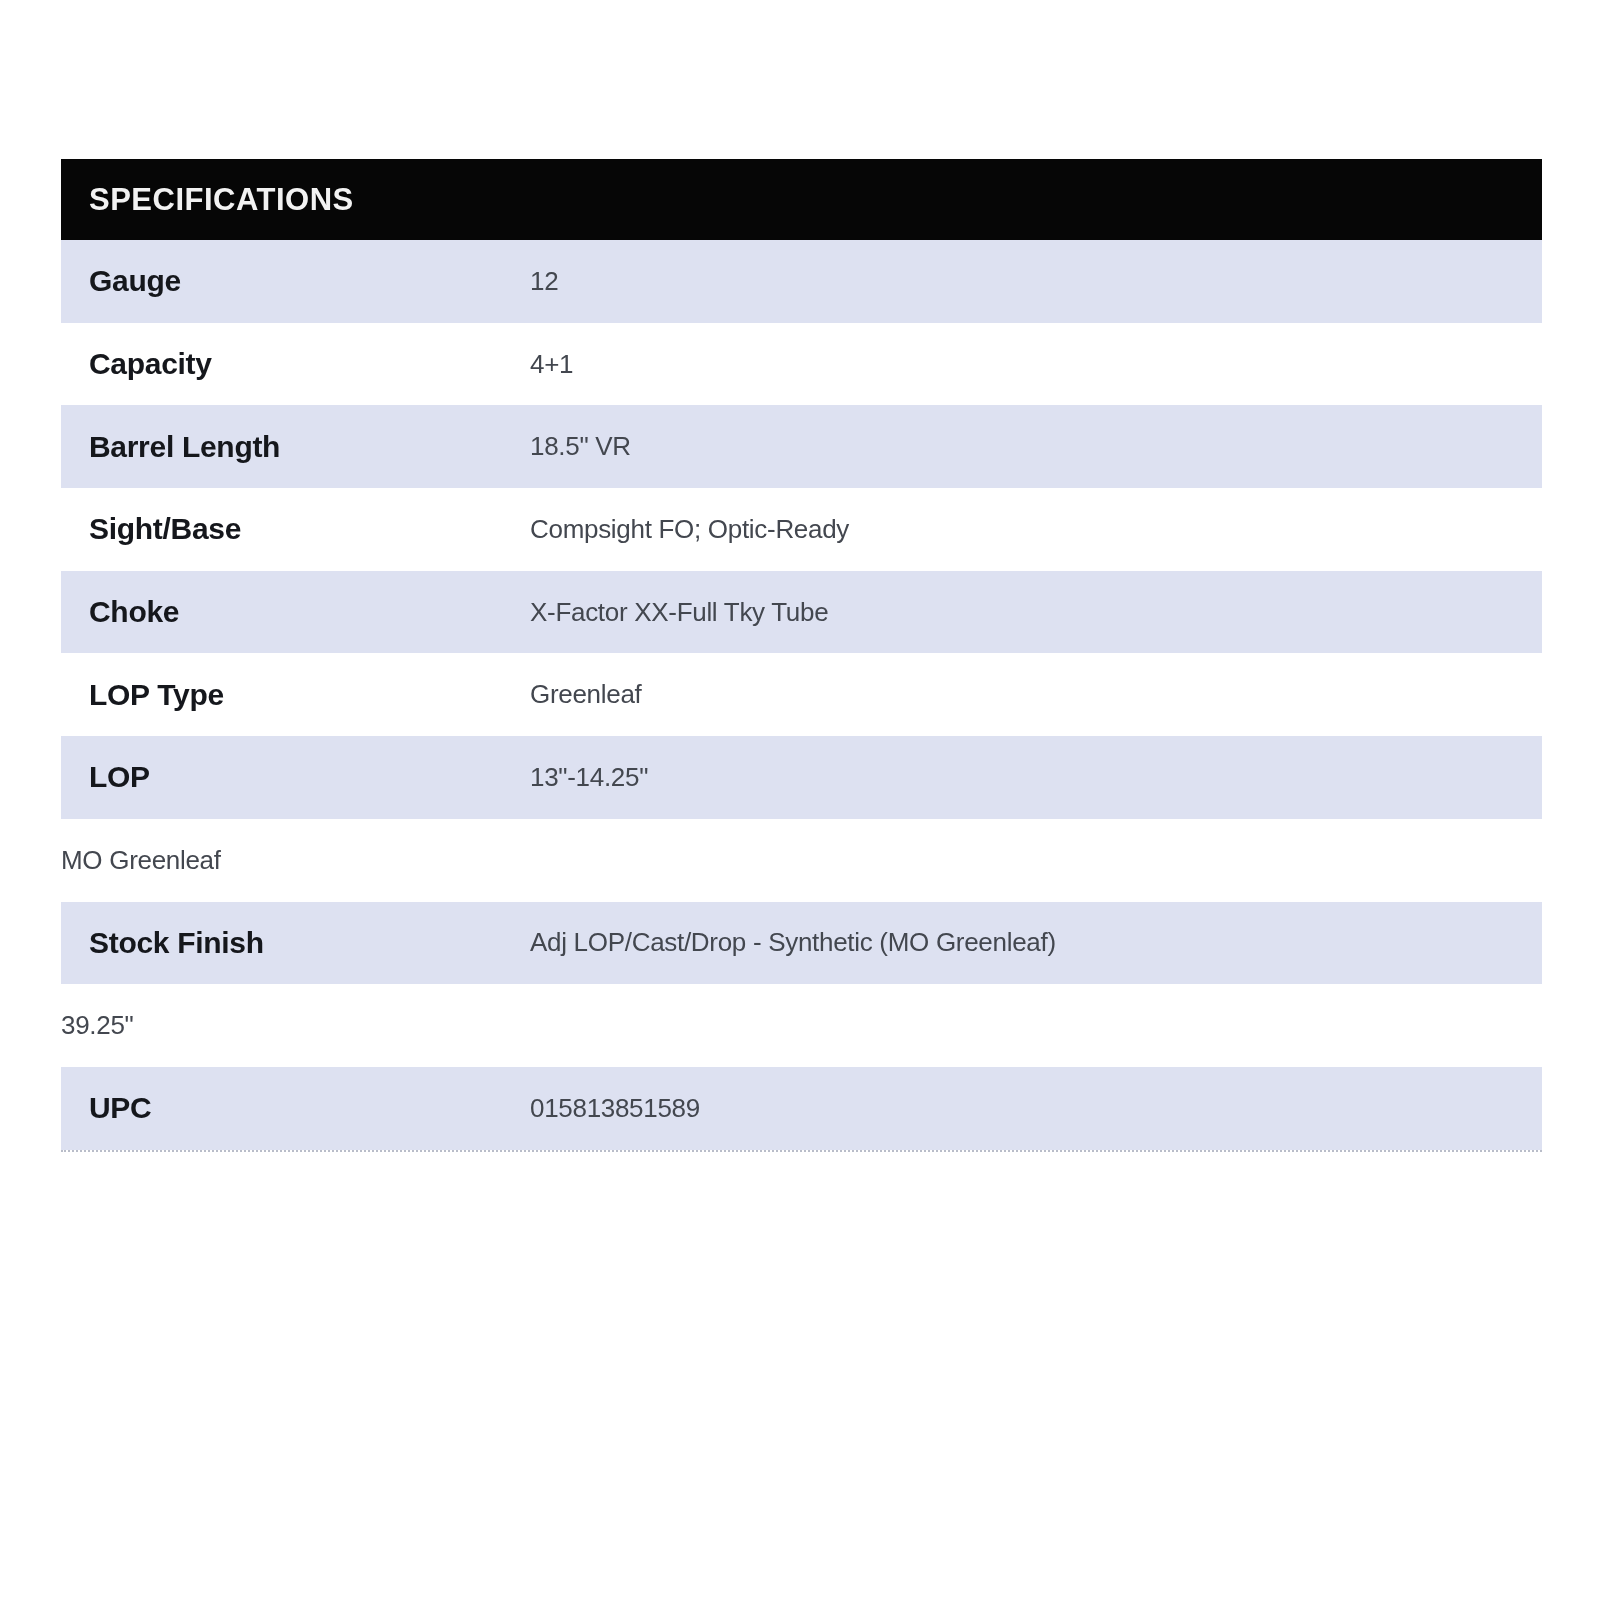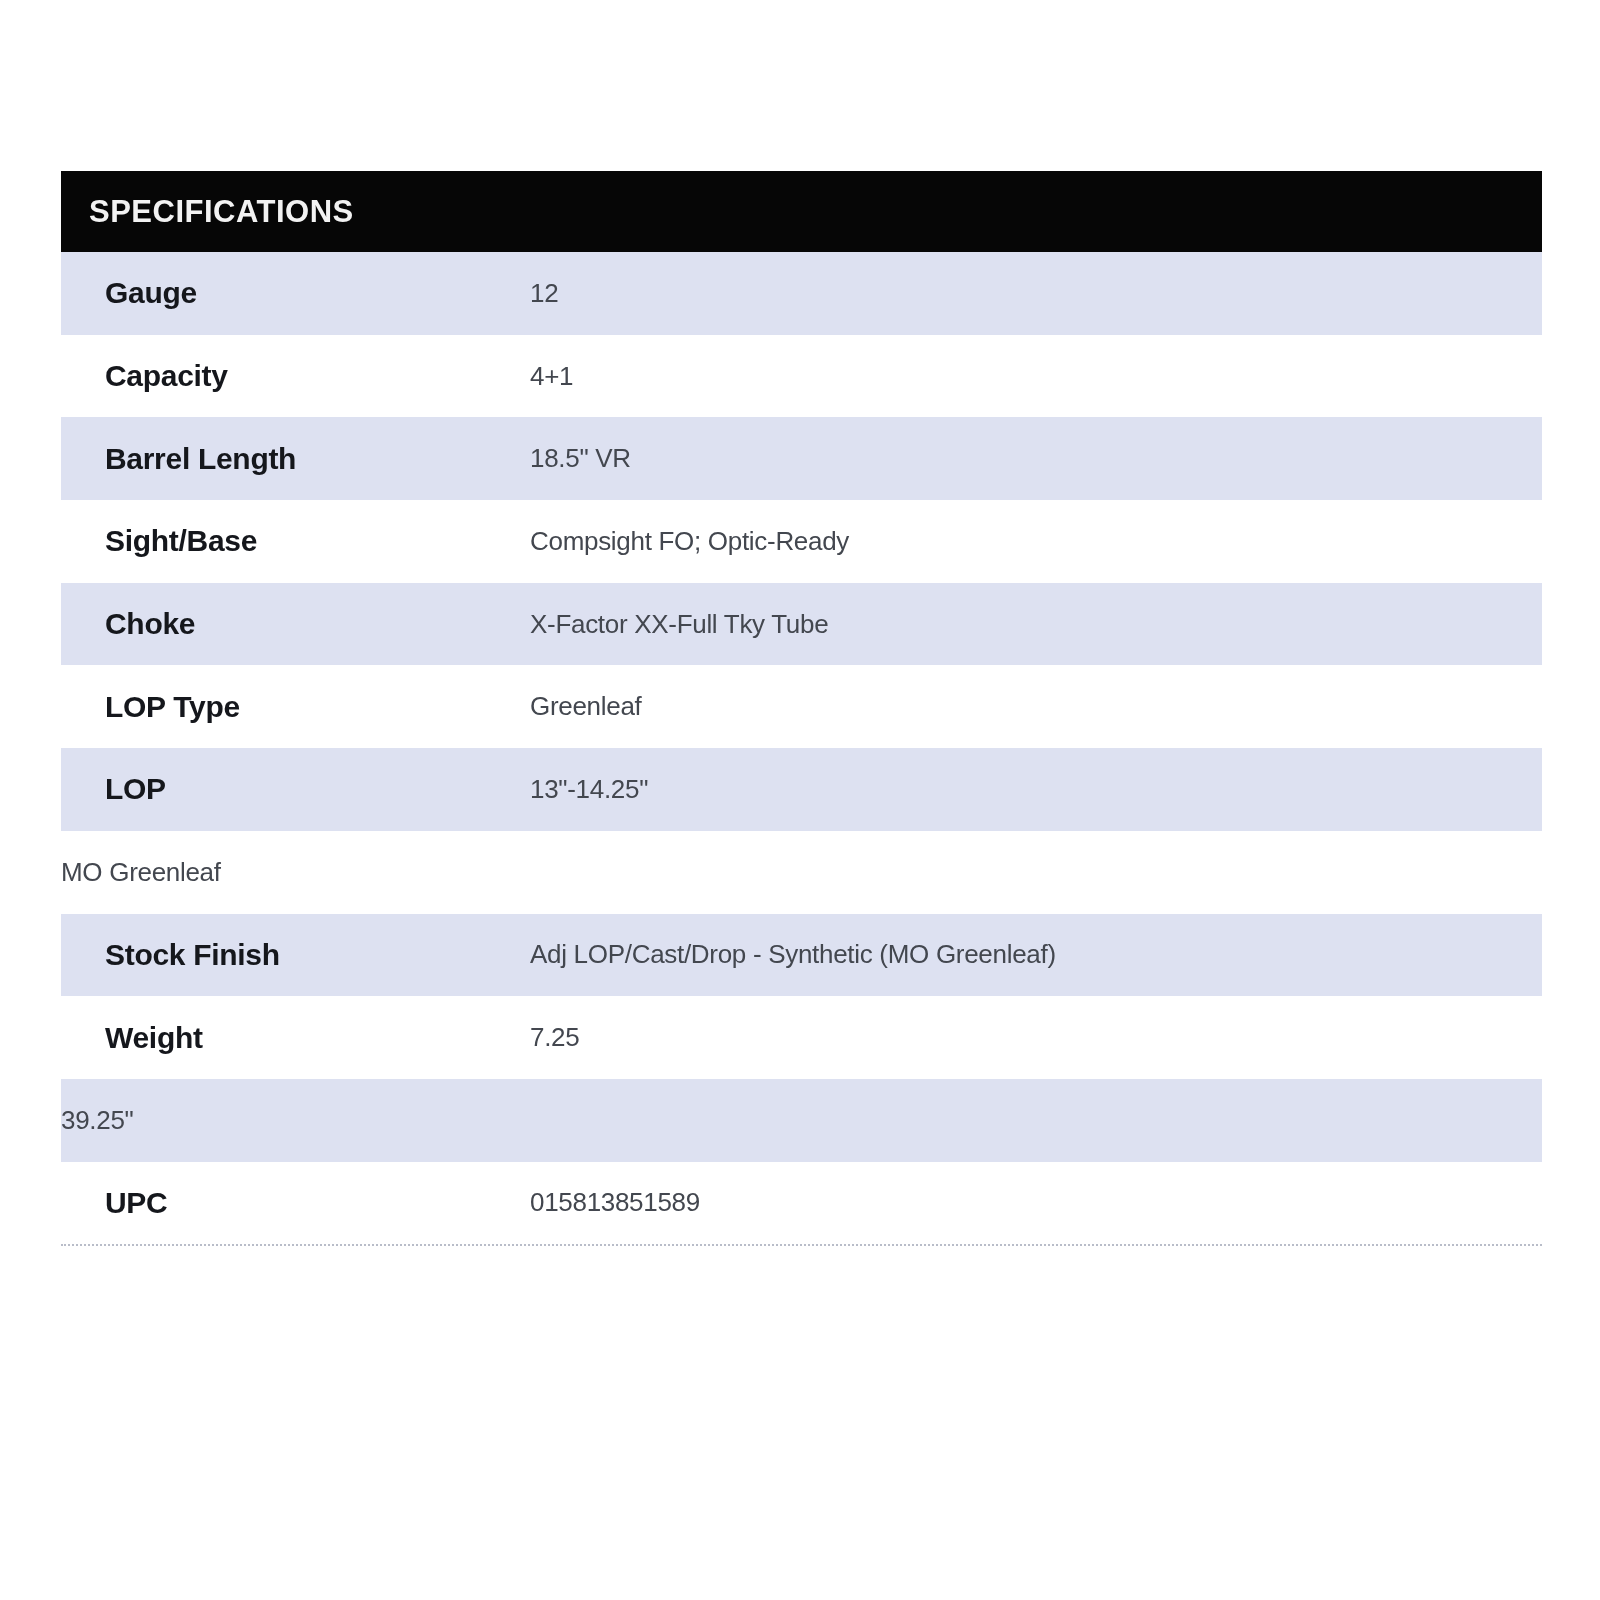--- a/index.html
+++ b/index.html
@@ -7,21 +7,21 @@
     width: 1600px;
     height: 1600px;
     background: #ffffff;
     font-family: "Liberation Sans", sans-serif;
     position: relative;
     overflow: hidden;
   }
   .spec-table {
     position: absolute;
     left: 61px;
-    top: 171px;
+    top: 159px;
     width: 1481px;
     border-bottom: 2px dotted var(--border-dotted, #b9bdc9);
   }
   .spec-header {
     height: 81px;
     background: var(--header-bg, #060606);
     display: flex;
     align-items: center;
     padding-left: 28px;
     box-sizing: border-box;
@@ -36,21 +36,21 @@
     height: 82.7px;
     display: flex;
     align-items: center;
     box-sizing: border-box;
   }
   .spec-row:nth-child(odd)  { background: var(--row-alt-bg, #dde1f1); }
   .spec-row:nth-child(even) { background: var(--row-bg, #ffffff); }
   .spec-label {
     width: 469px;
     flex: none;
-    padding-left: 44px;
+    padding-left: 28px;
     box-sizing: border-box;
     font-weight: bold;
     font-size: 30px;
     letter-spacing: -0.3px;
     color: var(--label-text, #15171c);
   }
   .spec-value {
     font-size: 26px;
     letter-spacing: -0.3px;
     color: var(--value-text, #43474f);
@@ -94,24 +94,20 @@
         <div class="spec-value">13"-14.25"</div>
       </div>
       <div class="spec-row">
         <div class="spec-value">MO Greenleaf</div>
       </div>
       <div class="spec-row">
         <div class="spec-label">Stock Finish</div>
         <div class="spec-value">Adj LOP/Cast/Drop - Synthetic (MO Greenleaf)</div>
       </div>
       <div class="spec-row">
-        <div class="spec-label">Weight</div>
-        <div class="spec-value">7.25</div>
-      </div>
-      <div class="spec-row">
         <div class="spec-value">39.25"</div>
       </div>
       <div class="spec-row">
         <div class="spec-label">UPC</div>
         <div class="spec-value">015813851589</div>
       </div>
     </div>
 </div>
 
 </body></html>

